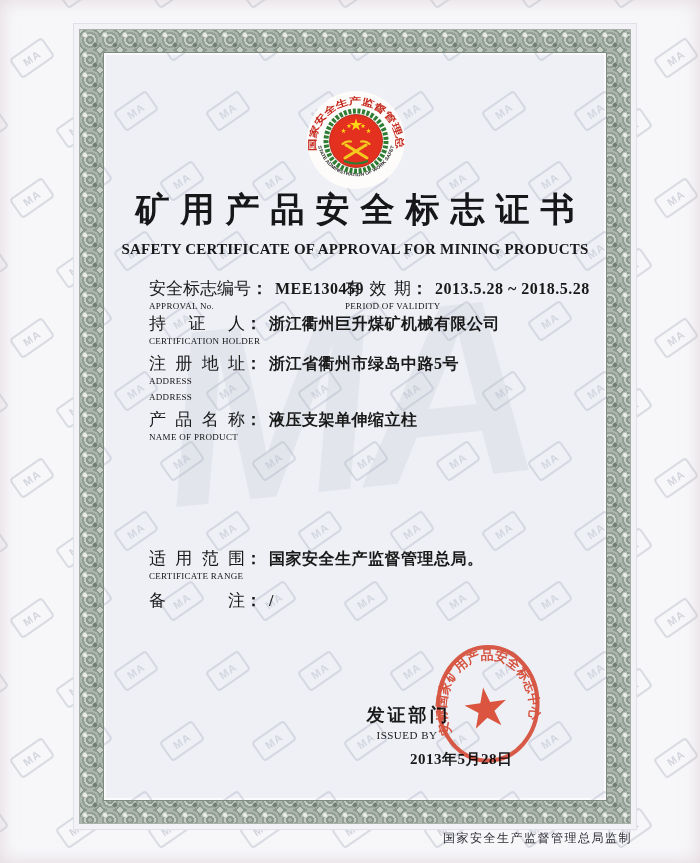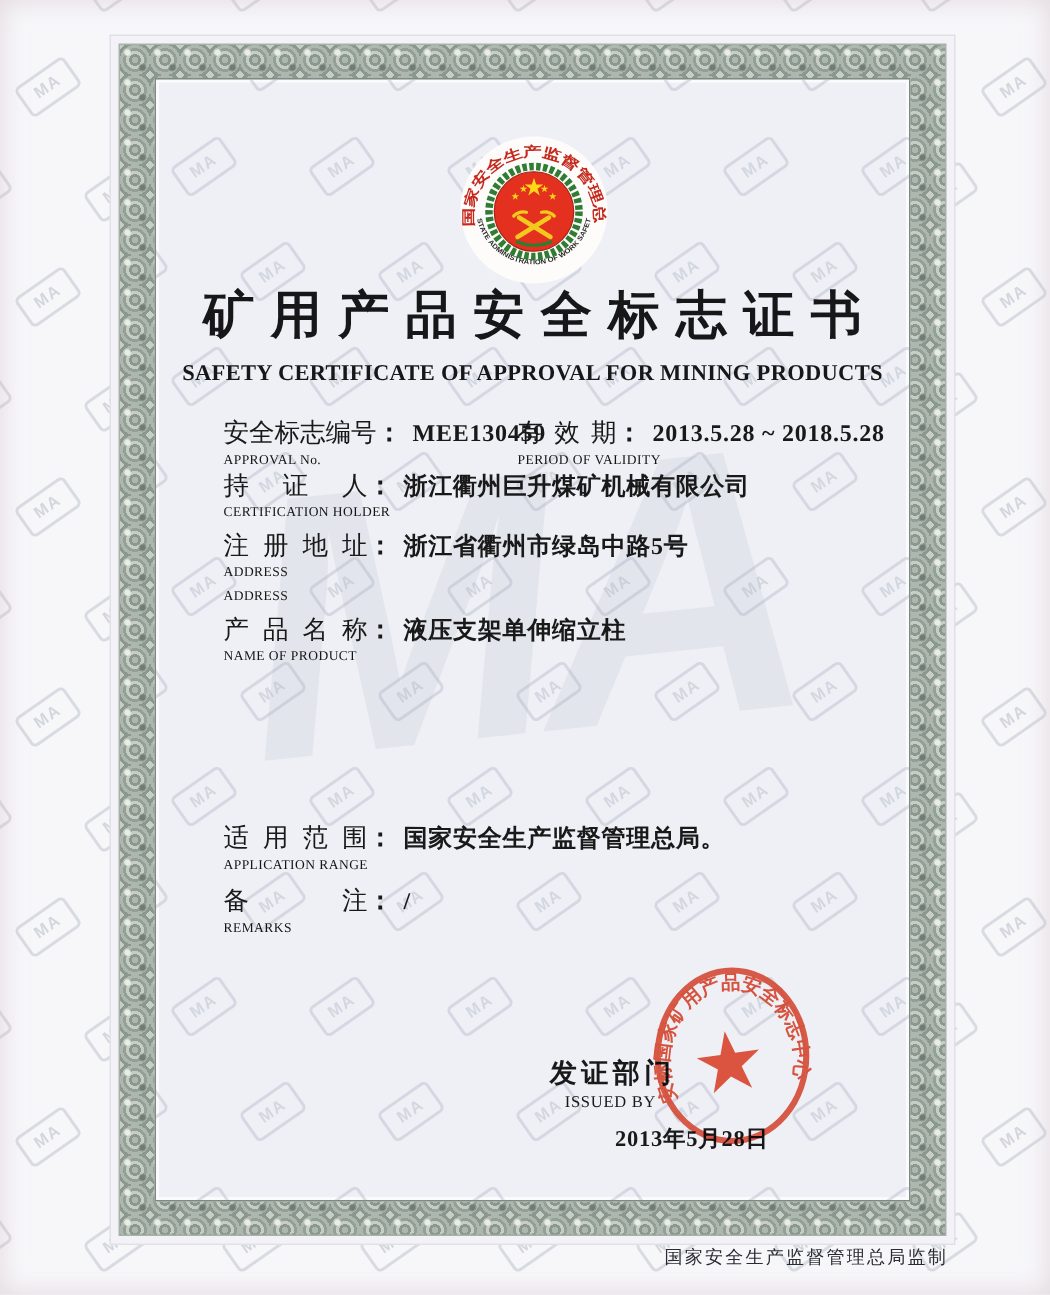--- a/index.html
+++ b/index.html
@@ -361,25 +361,24 @@
         </div>
         <div class="field">
           <div class="line1"><span class="cn-label">产品名称</span><span class="colon">：</span><span class="value">液压支架单伸缩立柱</span></div>
           <div class="en">NAME OF PRODUCT</div>
         </div>
       </div>
 
       <div class="fields-2">
         <div class="field">
           <div class="line1"><span class="cn-label">适用范围</span><span class="colon">：</span><span class="value">国家安全生产监督管理总局。</span></div>
-          <div class="en">APPLICATION RANGE</div>
+          <div class="en">CERTIFICATE RANGE</div>
         </div>
         <div class="field">
           <div class="line1"><span class="cn-label">备注</span><span class="colon">：</span><span class="value">/</span></div>
-          <div class="en">REMARKS</div>
         </div>
       </div>
 
 
       <div class="issued">
         <div class="issued-label">发证部门</div>
         <div class="issued-en">ISSUED BY</div>
       </div>
       <div class="issued-date">2013年5月28日</div>
 

